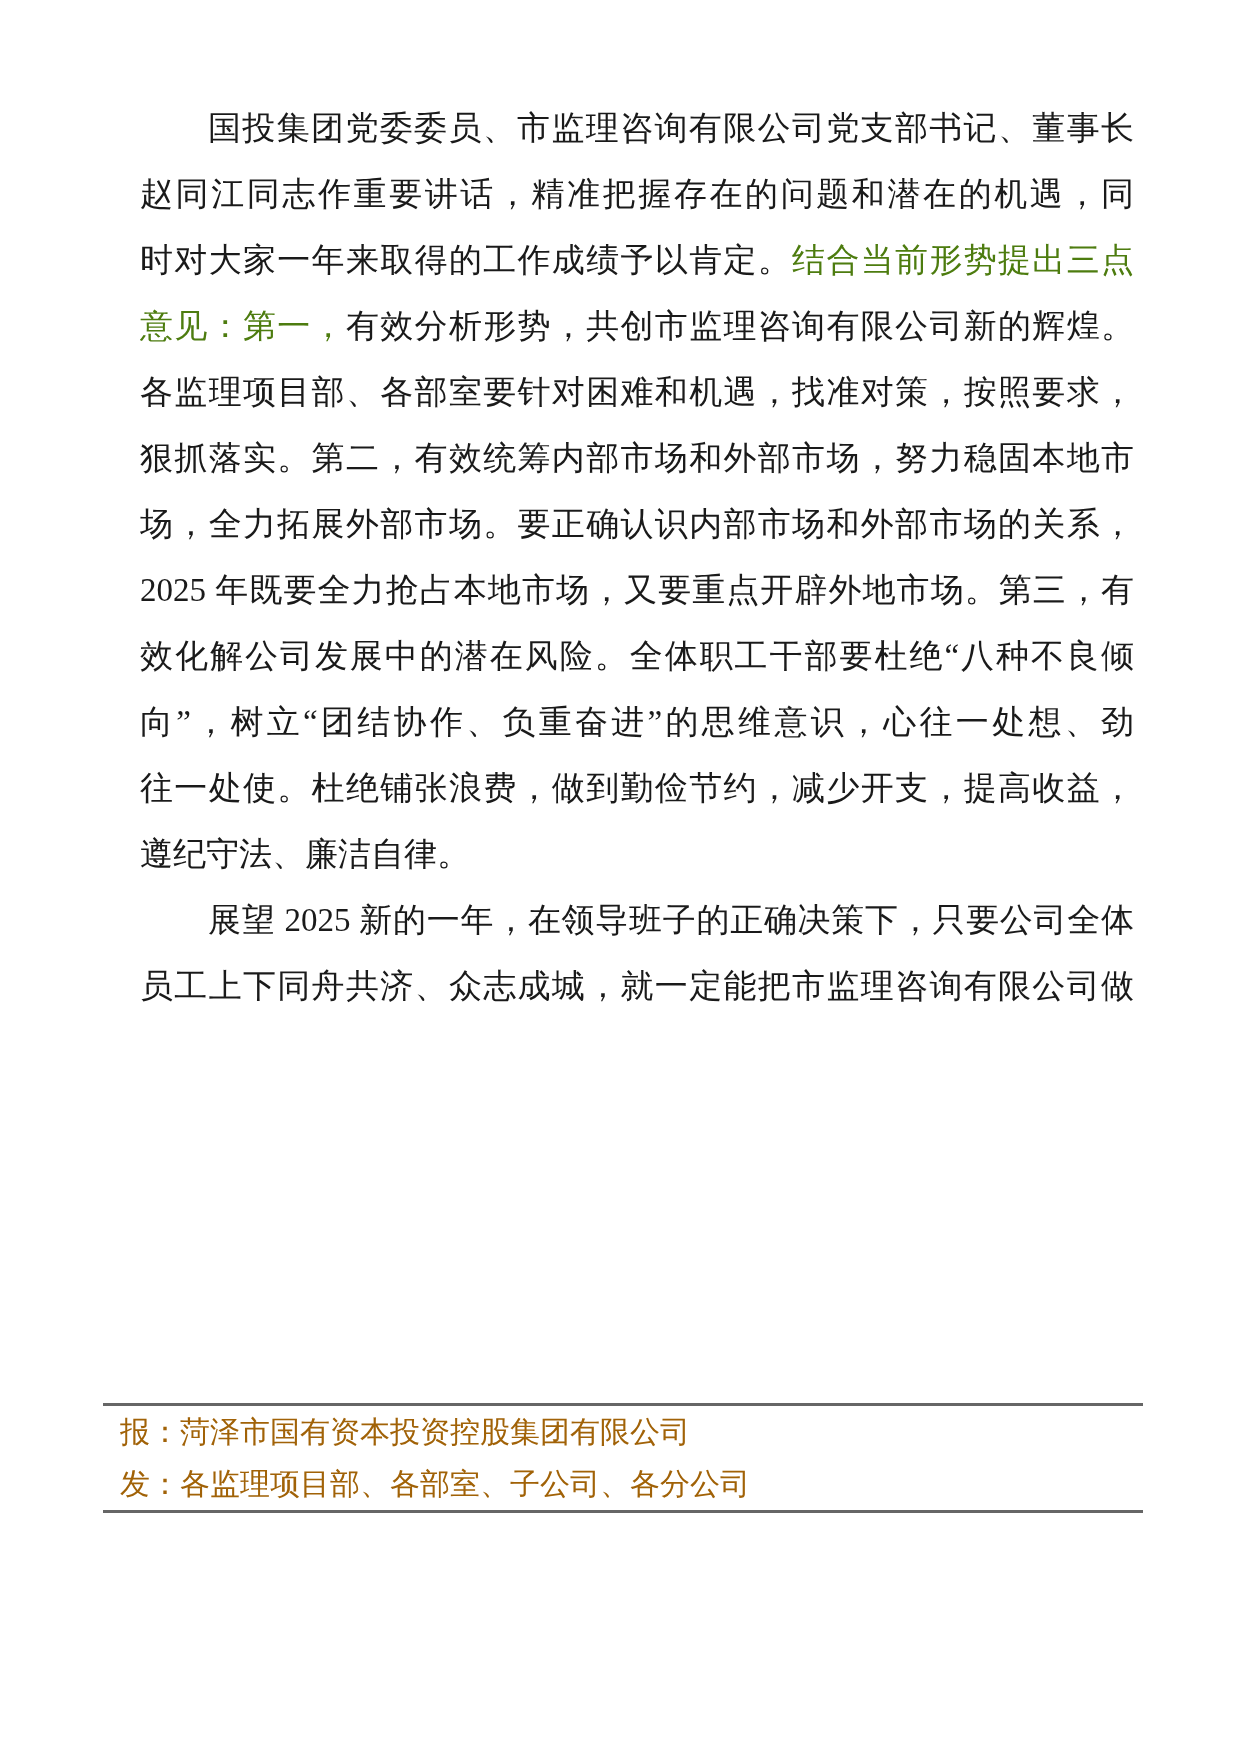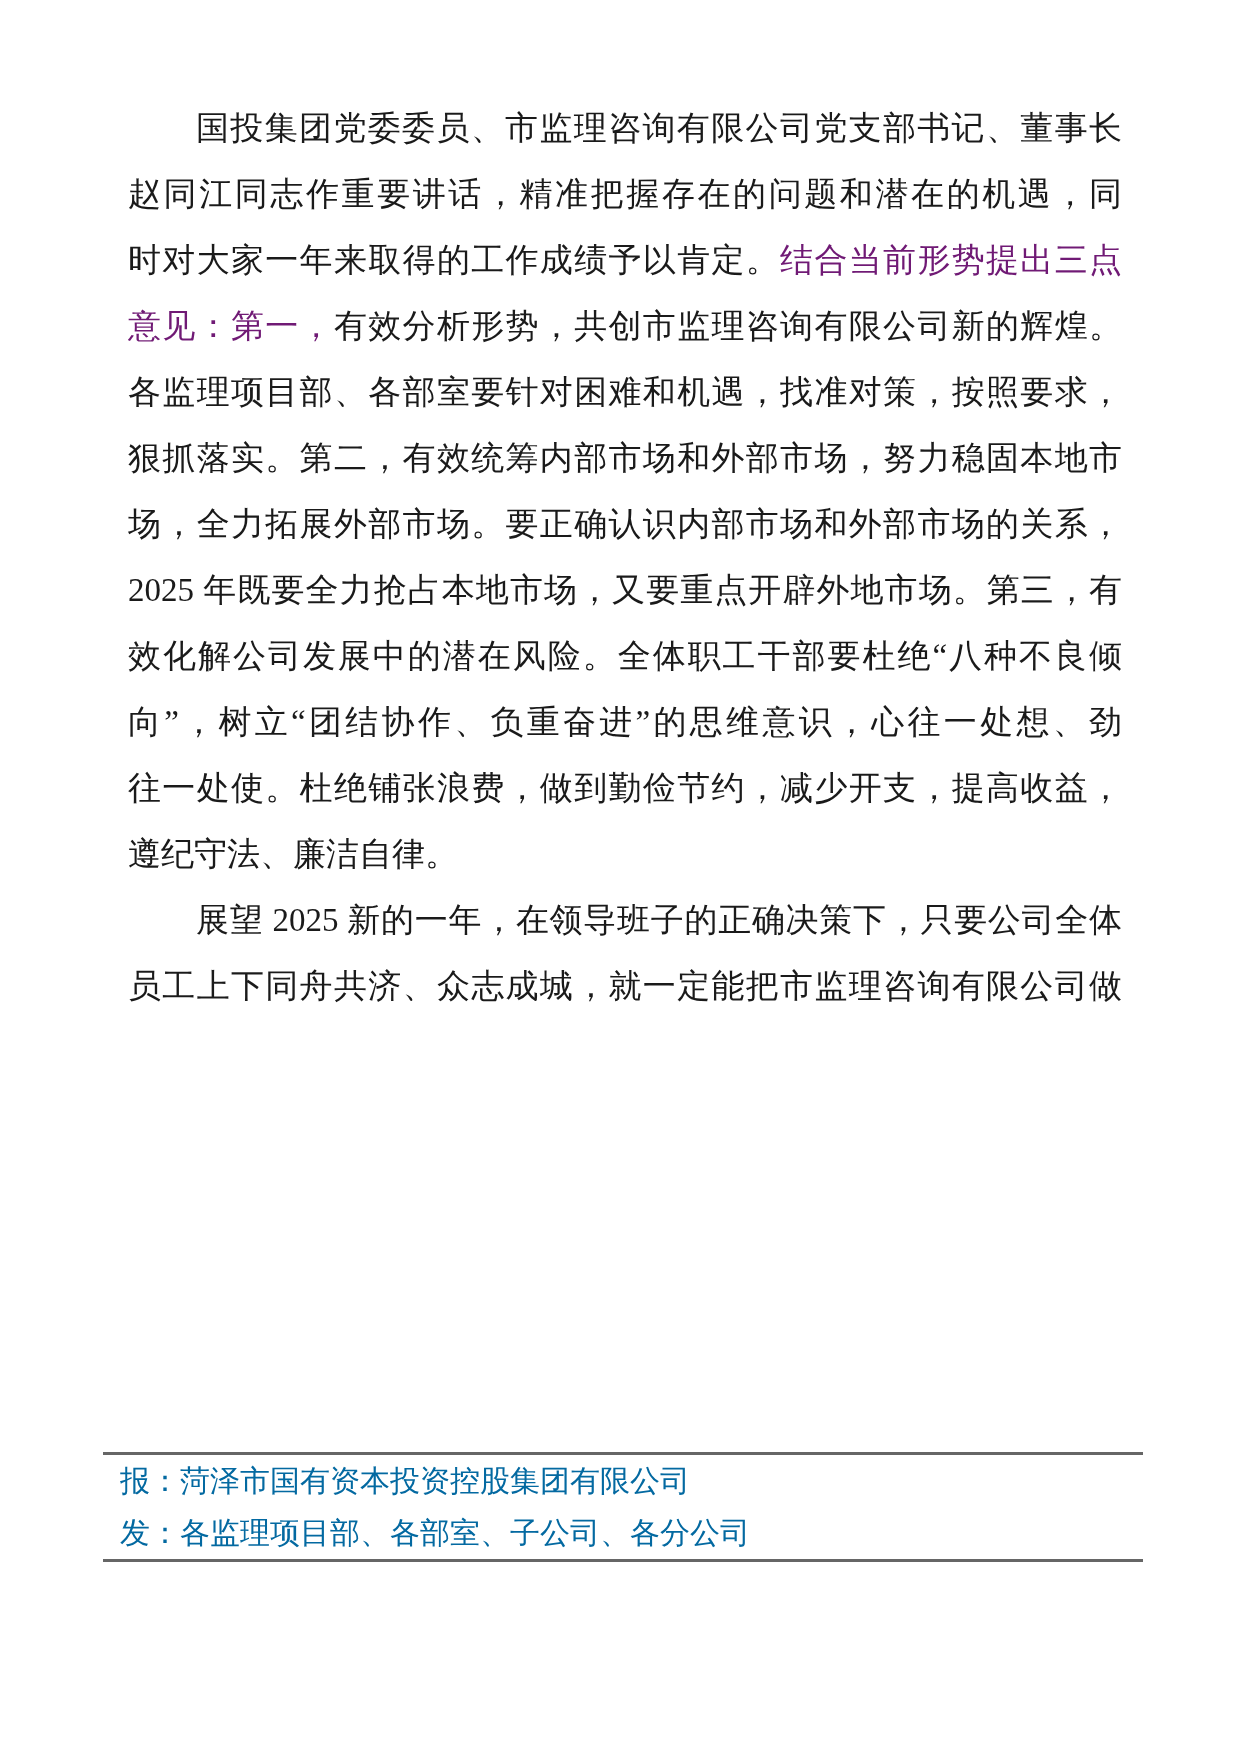--- a/index.html
+++ b/index.html
@@ -10,21 +10,21 @@
   .page {
     position: relative;
     width: 1240px;
     height: 1754px;
     background: #ffffff;
     overflow: hidden;
     font-family: "Liberation Serif", serif;
   }
   .doc-body {
     position: absolute;
-    left: 128px;
+    left: 140px;
     top: 95px;
     width: 994px;
     font-size: 33px;
     line-height: 66px;
     color: #1a1a1a;
     letter-spacing: 0;
   }
   .line {
     height: 66px;
     overflow: hidden;
@@ -33,28 +33,28 @@
     white-space: nowrap;
   }
   .line.para-end {
     text-align: left;
     text-align-last: left;
   }
   .line.indent {
     text-indent: 68px;
   }
   .hl {
-    color: #701a75;
+    color: #4d7c0f;
   }
   .footer-block {
     position: absolute;
     left: 103px;
-    top: 1452px;
+    top: 1403px;
     width: 1040px;
-    color: #0369a1;
+    color: #a16207;
   }
   .rule {
     height: 3px;
     background: #666666;
   }
   .footer-line {
     font-size: 30px;
     line-height: 52px;
     padding-left: 17px;
     white-space: nowrap;

